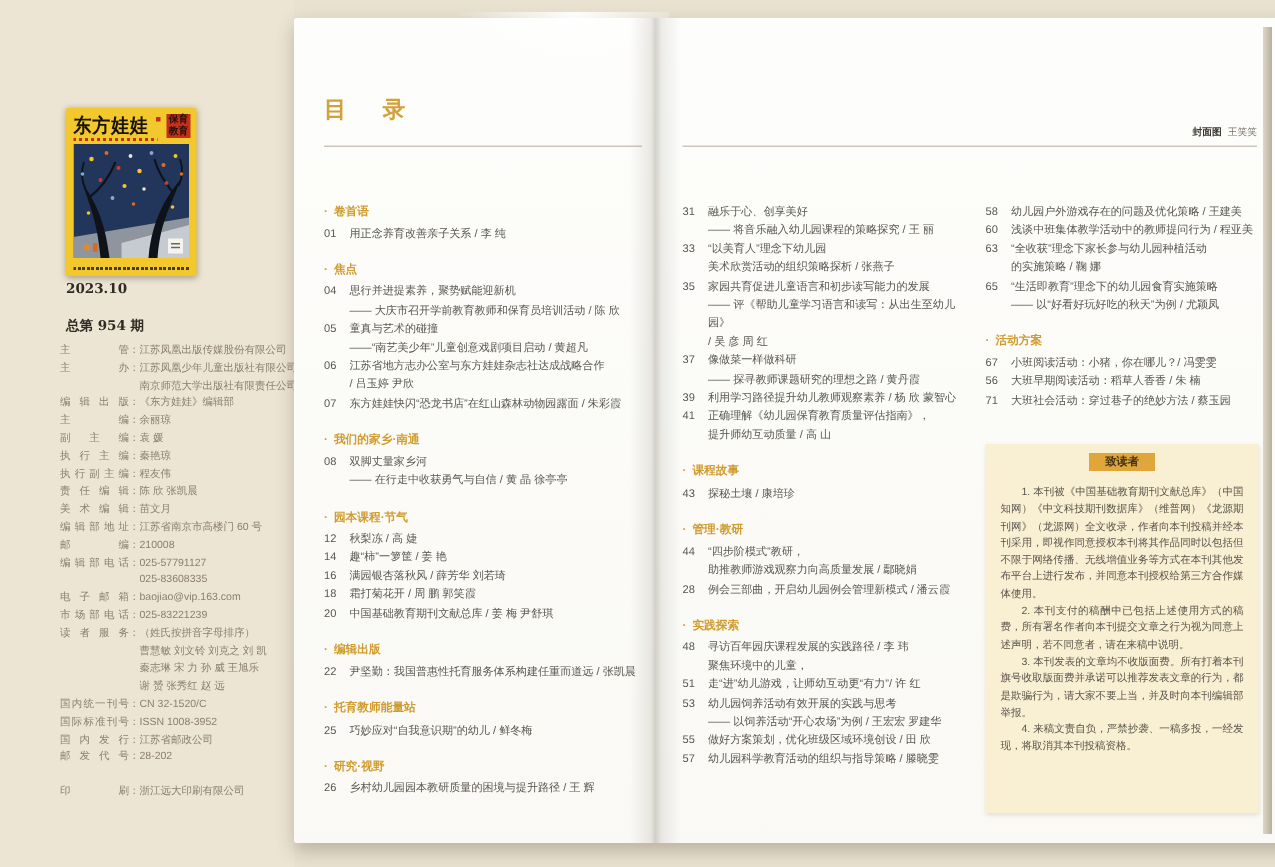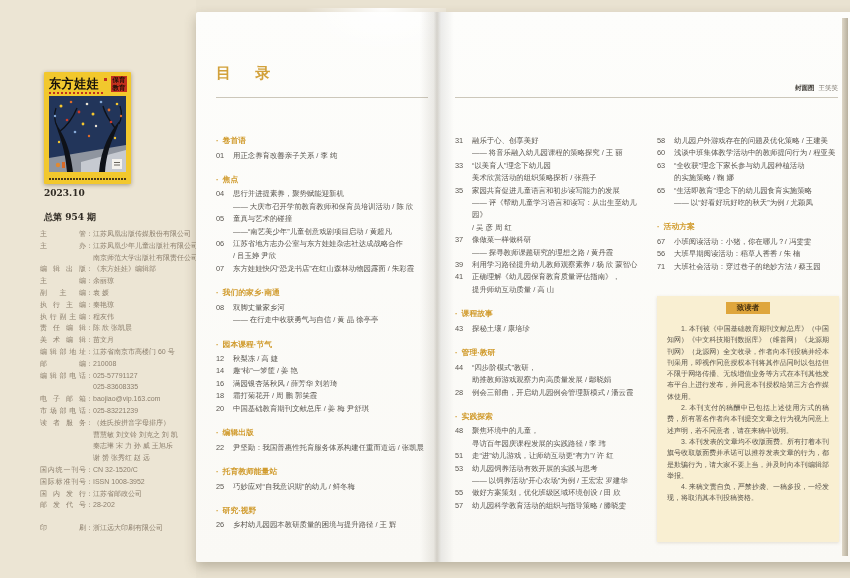--- a/index.html
+++ b/index.html
@@ -425,22 +425,22 @@
             <div class="lines">
               <div class="tline">例会三部曲，开启幼儿园例会管理新模式 / 潘云霞</div>
             </div>
           </div>
         </div>
         <div class="toc-section">
           <div class="sec-head"><span class="dot">·</span><span>实践探索</span></div>
           <div class="entry">
             <span class="no">48</span>
             <div class="lines">
+              <div class="tline">寻访百年园庆课程发展的实践路径 / 李 玮</div>
               <div class="tline">聚焦环境中的儿童，</div>
-              <div class="tline">寻访百年园庆课程发展的实践路径 / 李 玮</div>
             </div>
           </div>
           <div class="entry">
             <span class="no">51</span>
             <div class="lines">
               <div class="tline">走“进”幼儿游戏，让师幼互动更“有力”/ 许 红</div>
             </div>
           </div>
           <div class="entry">
             <span class="no">53</span>

